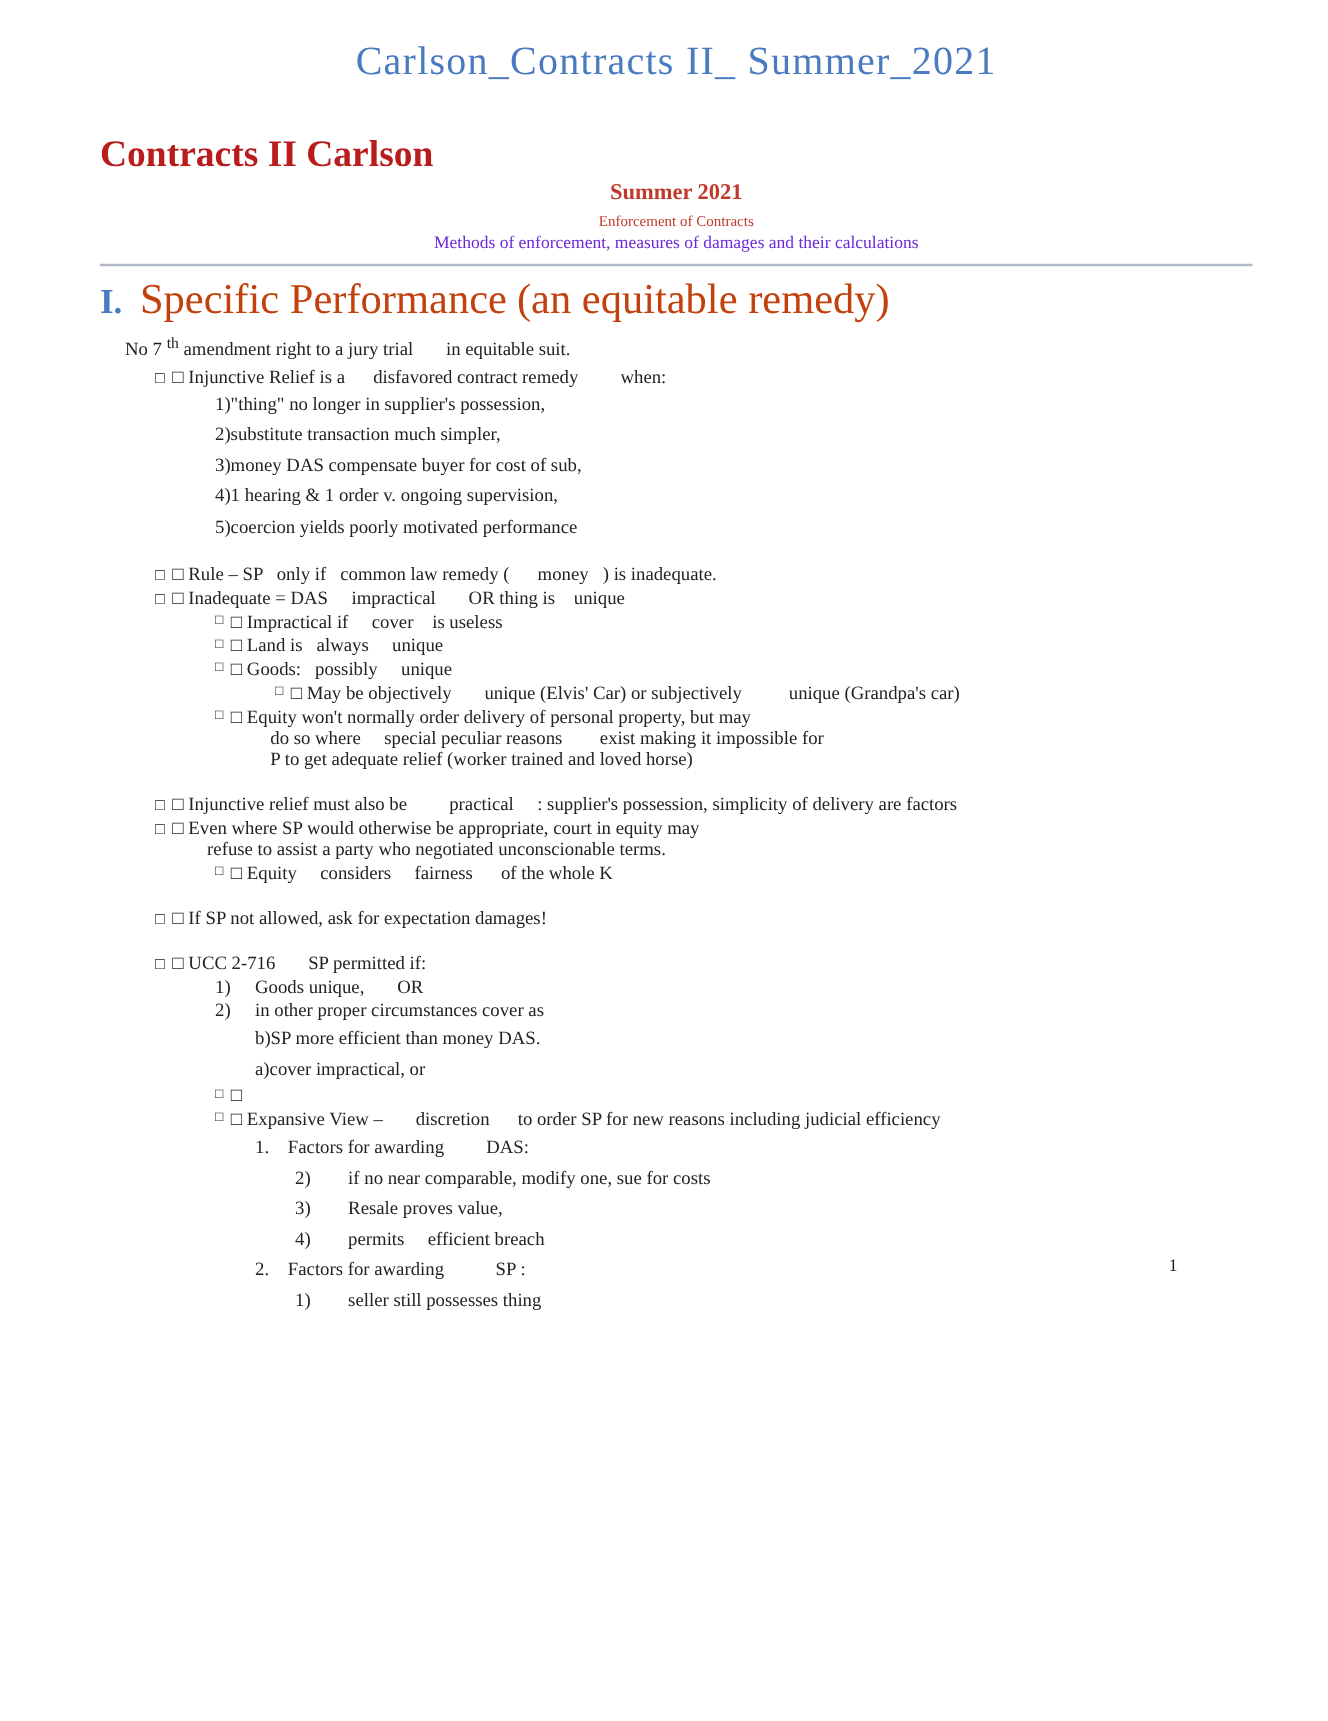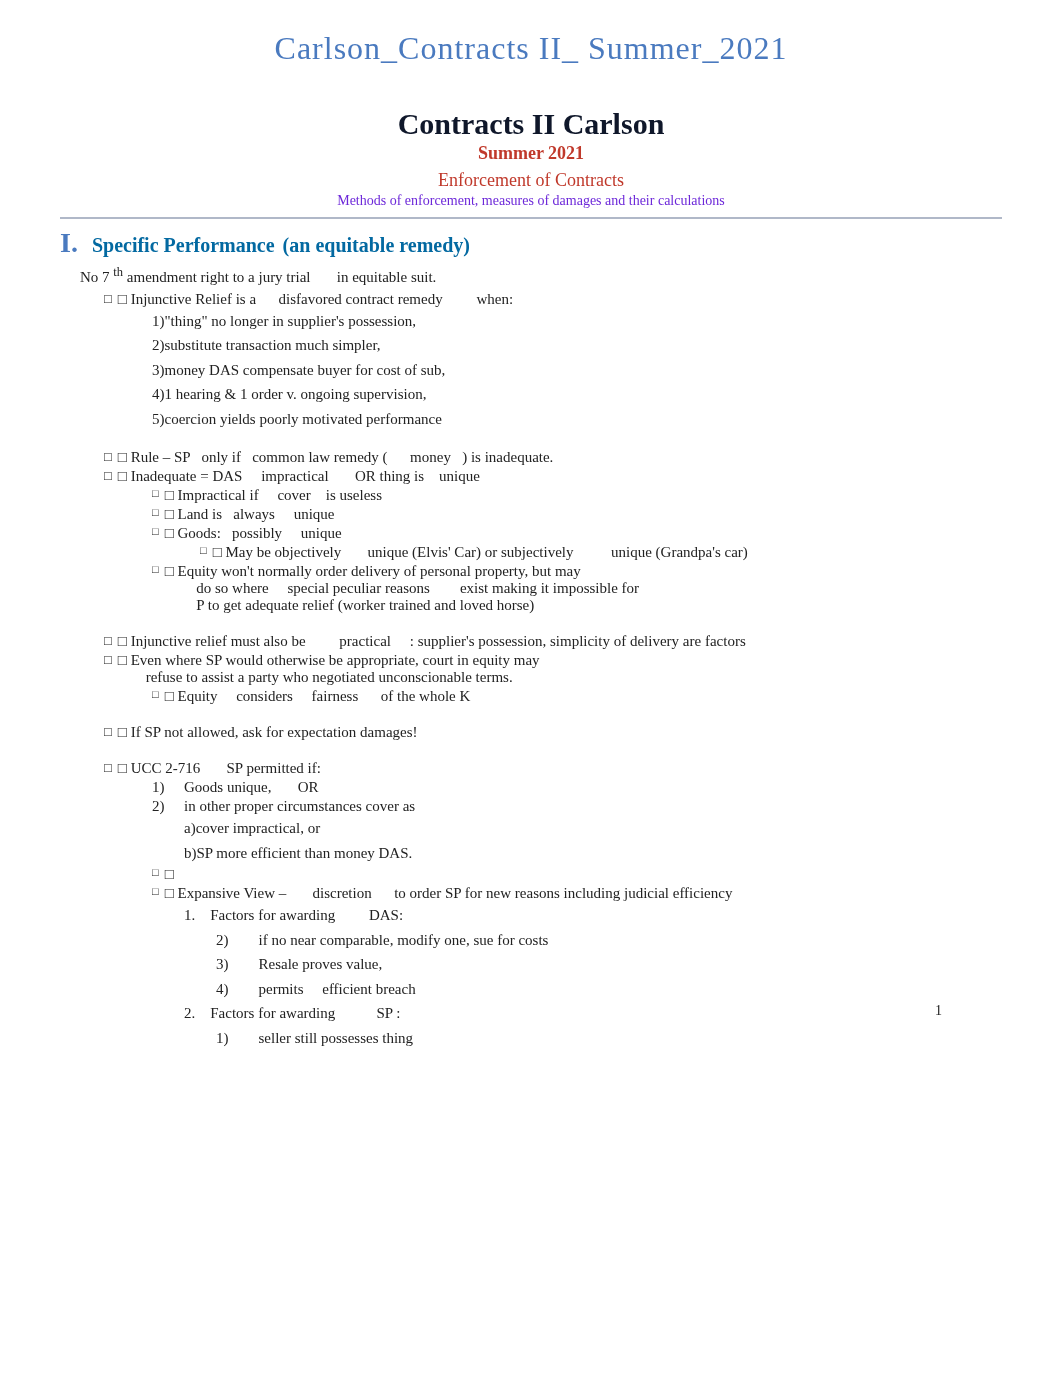--- a/index.html
+++ b/index.html
@@ -14,54 +14,53 @@
     }
     .doc-title {
       text-align: center;
       font-size: 32px;
       color: #4a7abf;
       font-weight: normal;
       margin-bottom: 40px;
       letter-spacing: 1px;
     }
     .course-title {
-      text-align: center;
       font-size: 30px;
-      color: #0f172a;
+      color: #b91c1c;
       font-weight: bold;
       margin-bottom: 2px;
     }
     .course-subtitle {
       text-align: center;
       font-size: 18px;
       color: #c0392b;
       font-weight: bold;
       margin-bottom: 6px;
     }
     .section-subtitle {
       text-align: center;
-      font-size: 18px;
+      font-size: 12px;
       color: #c0392b;
       margin-bottom: 2px;
     }
     .section-desc {
       text-align: center;
       font-size: 14px;
       color: #6d28d9;
       margin-bottom: 8px;
     }
     .divider {
       border: none;
       border-top: 2px solid #b0b8c8;
       margin: 4px 0 8px 0;
     }
     .main-heading {
-      font-size: 20px;
-      color: #0369a1;
-      font-weight: bold;
+      font-size: 34px;
+      color: #c2410c;
+      font-weight: normal;
       margin-bottom: 4px;
     }
     .heading-row {
       display: flex;
       align-items: baseline;
       gap: 8px;
       margin-bottom: 2px;
     }
     .roman-numeral {
       font-size: 28px;
@@ -104,20 +103,21 @@
     }
     .page-num {
       position: absolute;
       right: 60px;
       bottom: 30px;
       font-size: 14px;
       color: #222;
     }
     .body-wrapper {
       position: relative;
+      margin-left: 20px;
     }
     .numbered-item {
       display: flex;
       gap: 8px;
       margin-bottom: 2px;
     }
     .numbered-label {
       min-width: 24px;
     }
     .indent-block {
@@ -263,22 +263,22 @@
         <div class="numbered-item">
           <span class="numbered-label">1)</span>
           <span>Goods unique, &nbsp;&nbsp;&nbsp;&nbsp;&nbsp; OR</span>
         </div>
 
         <div class="numbered-item">
           <span class="numbered-label">2)</span>
           <span>in other proper circumstances cover as</span>
         </div>
         <div class="indent-block">
+          <div class="line">b)SP more efficient than money DAS.</div>
           <div class="line">a)cover impractical, or</div>
-          <div class="line">b)SP more efficient than money DAS.</div>
         </div>
 
         <div class="square-bullet-sm">
           <span>□&nbsp;</span>
         </div>
 
         <div class="square-bullet-sm">
           <span>□&nbsp;</span>
           <span>Expansive View – &nbsp;&nbsp;&nbsp;&nbsp;&nbsp; discretion &nbsp;&nbsp;&nbsp;&nbsp; to order SP for new reasons including judicial efficiency</span>
         </div>

